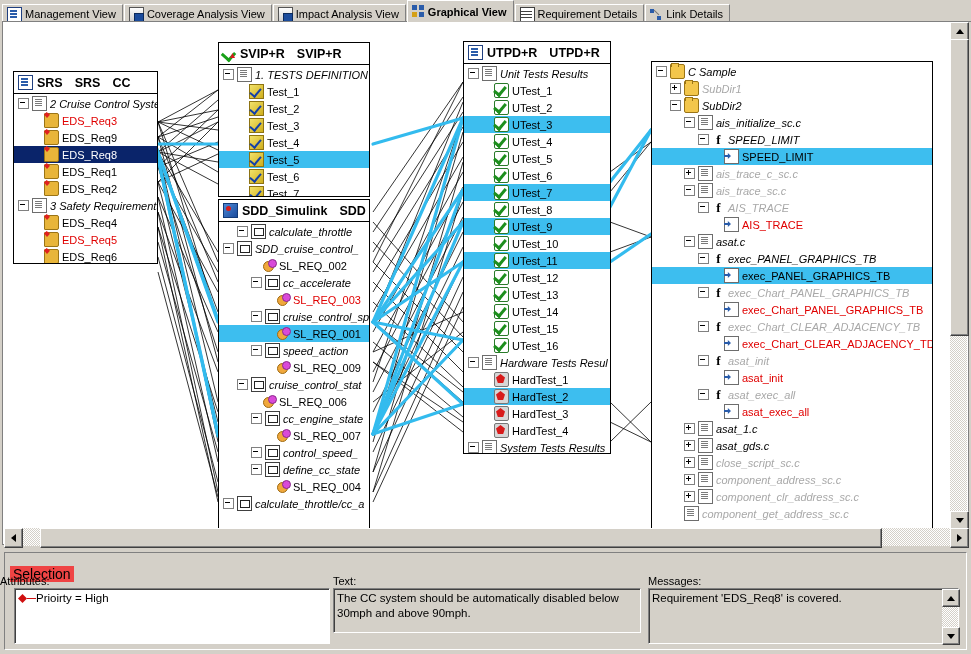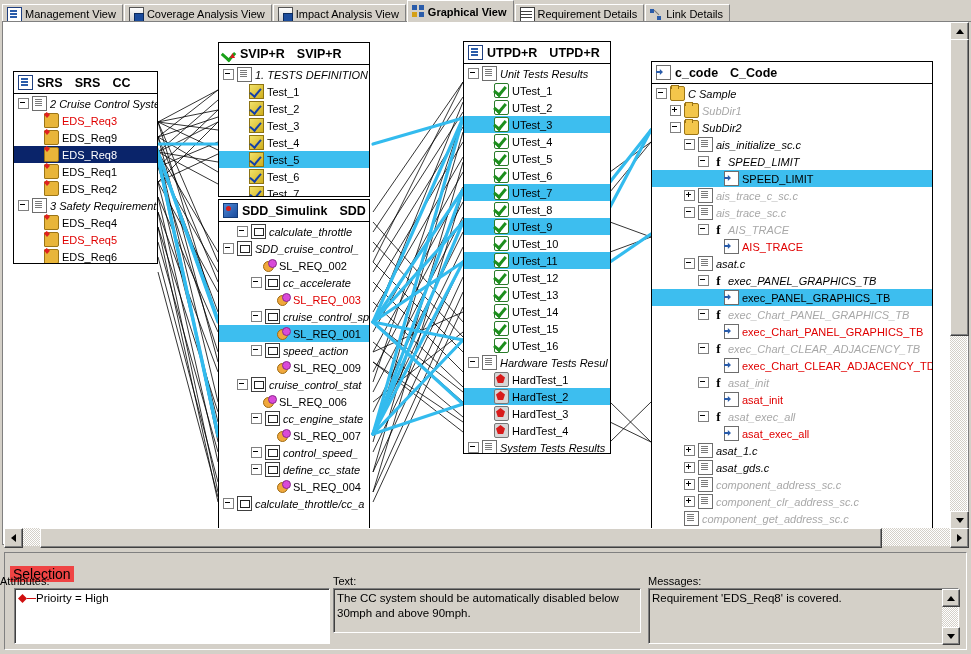--- a/index.html
+++ b/index.html
@@ -668,25 +668,20 @@
             <div class="row">
               <span class="ind" style="width: 4px;"></span>
               <span class="exp"></span>
               <span class="ti ti-doc"></span>
               <span class="lbl it">System Tests Results</span>
             </div>
           </div>
       </div>
 
       <div class="win" style="left:648px;top:39px;width:282px;height:469px;">
-        <div class="win-title">
-          <span class="ti ti-csym"></span>
-          <span>c_code</span>
-          <span class="ttl2">C_Code</span>
-        </div>
         <div class="tree" id="tree-ccode">
             <div class="row">
               <span class="ind" style="width: 4px;"></span>
               <span class="exp"></span>
               <span class="ti ti-folder"></span>
               <span class="lbl it">C Sample</span>
             </div>
             <div class="row">
               <span class="ind" style="width: 18px;"></span>
               <span class="exp plus"></span>
@@ -811,20 +806,26 @@
               <span class="ind" style="width: 32px;"></span>
               <span class="exp plus"></span>
               <span class="ti ti-doc"></span>
               <span class="lbl it">asat_1.c</span>
             </div>
             <div class="row">
               <span class="ind" style="width: 32px;"></span>
               <span class="exp plus"></span>
               <span class="ti ti-doc"></span>
               <span class="lbl it">asat_gds.c</span>
+            </div>
+            <div class="row">
+              <span class="ind" style="width: 32px;"></span>
+              <span class="exp plus"></span>
+              <span class="ti ti-doc"></span>
+              <span class="lbl it gry">close_script_sc.c</span>
             </div>
             <div class="row">
               <span class="ind" style="width: 32px;"></span>
               <span class="exp plus"></span>
               <span class="ti ti-doc"></span>
               <span class="lbl it gry">component_address_sc.c</span>
             </div>
             <div class="row">
               <span class="ind" style="width: 32px;"></span>
               <span class="exp plus"></span>

